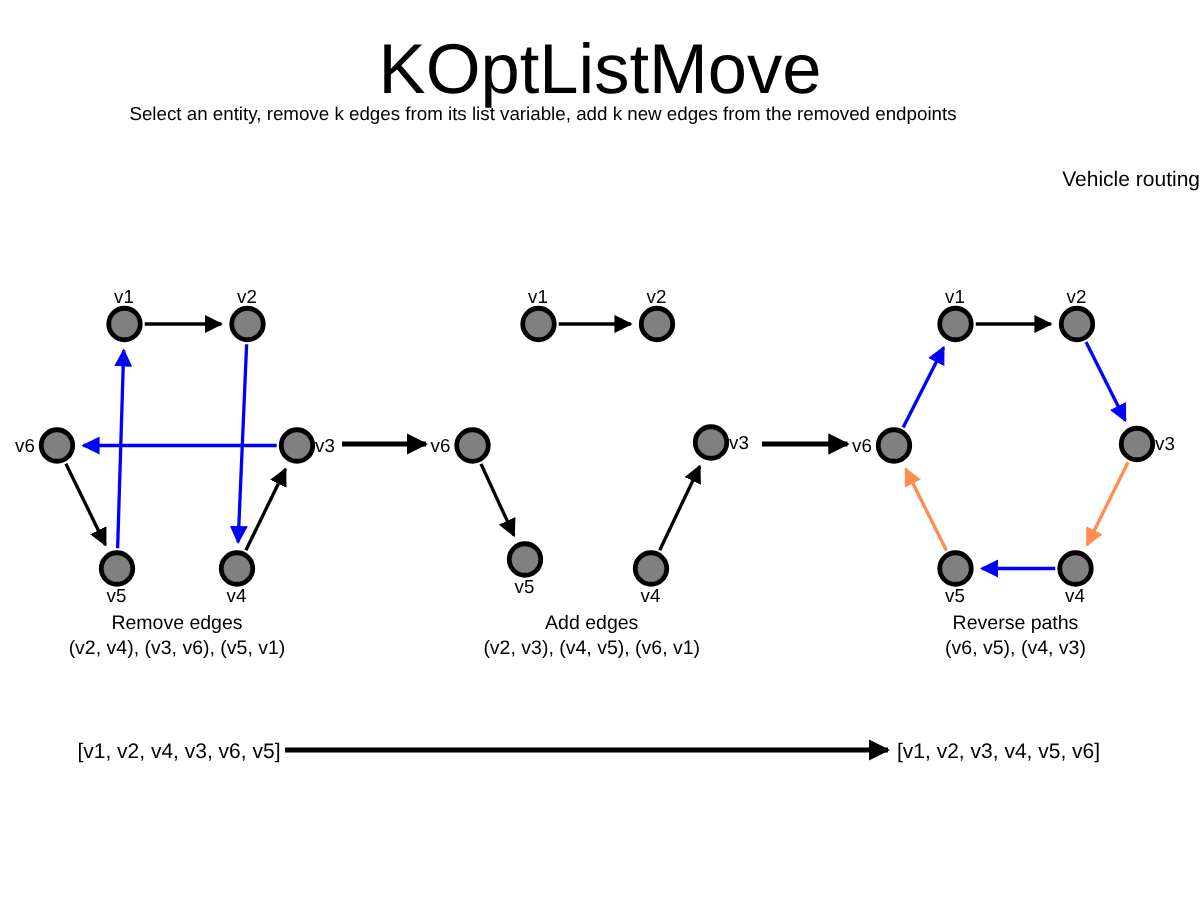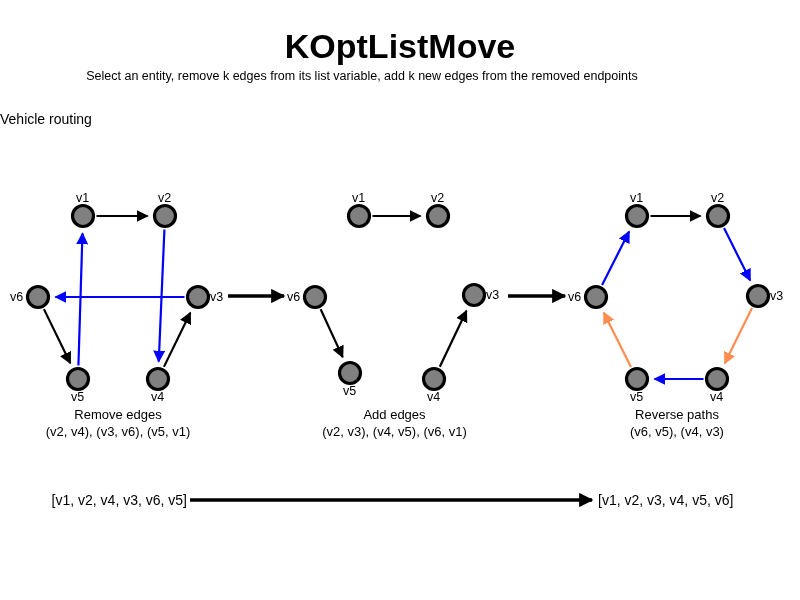--- a/index.html
+++ b/index.html
@@ -20,40 +20,40 @@
     inset: 0;
     width: 800px;
     height: 600px;
   }
   .title {
     position: absolute;
     left: 0;
     top: 26px;
     width: 800px;
     text-align: center;
-    font-size: 34px;
+    font-size: 47px;
     line-height: 40px;
-    font-weight: 700;
+    font-weight: 400;
     letter-spacing: 0px;
   }
   .subtitle {
     position: absolute;
     left: 0;
     top: 68px;
     width: 724px;
     text-align: center;
     font-size: 12.5px;
     line-height: 16px;
   }
   .section-label {
     position: absolute;
     left: 0;
     top: 110px;
     width: 800px;
-    text-align: left;
+    text-align: right;
     font-size: 14px;
     line-height: 18px;
   }
   svg#diagram {
     position: absolute;
     left: 0;
     top: 0;
     width: 800px;
     height: 600px;
     display: block;

